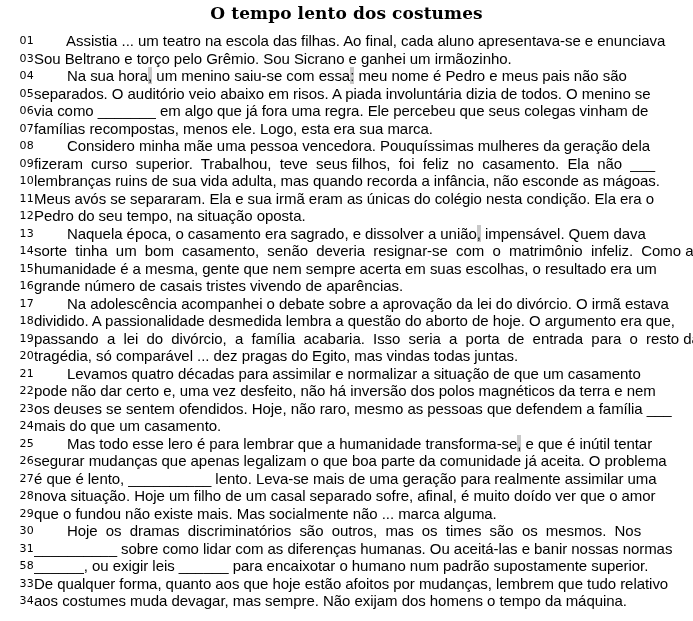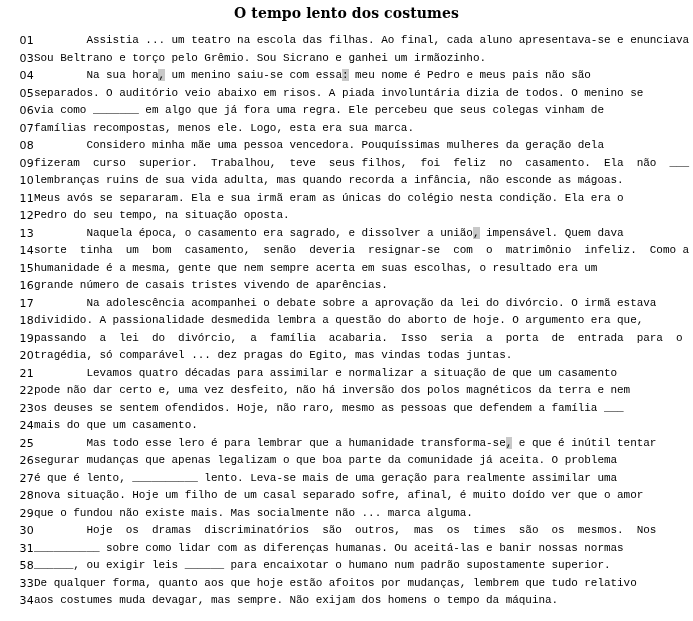--- a/index.html
+++ b/index.html
@@ -20,21 +20,21 @@
     width: 693px;
     height: 621px;
     box-sizing: border-box;
     padding: 0;
   }
 
   .doc-title {
     text-align: center;
     font-family: "DejaVu Serif", serif;
     font-weight: bold;
-    font-size: 14px;
+    font-size: 17px;
     letter-spacing: 0.1px;
     margin: 5px 0 8px 0;
     padding: 0;
     line-height: 16px;
   }
 
   .text-body {
     margin-top: 11px;
     padding: 0;
   }
@@ -55,24 +55,24 @@
     color: #000;
     font-family: "DejaVu Sans", sans-serif;
     text-align: right;
     letter-spacing: 0.2px;
     -webkit-user-select: none;
     user-select: none;
   }
 
   .line-text {
     flex: 1 1 auto;
-    font-size: 11px;
+    font-size: 15px;
     line-height: 17.5px;
     white-space: pre;
-    font-family: Liberation Mono, monospace;
+    font-family: Liberation Sans, sans-serif;
     letter-spacing: -0.05px;
     padding-right: 3px;
     overflow: hidden;
   }
 
   .hl {
     background: #c8c8c8;
   }
 </style>
 </head>

